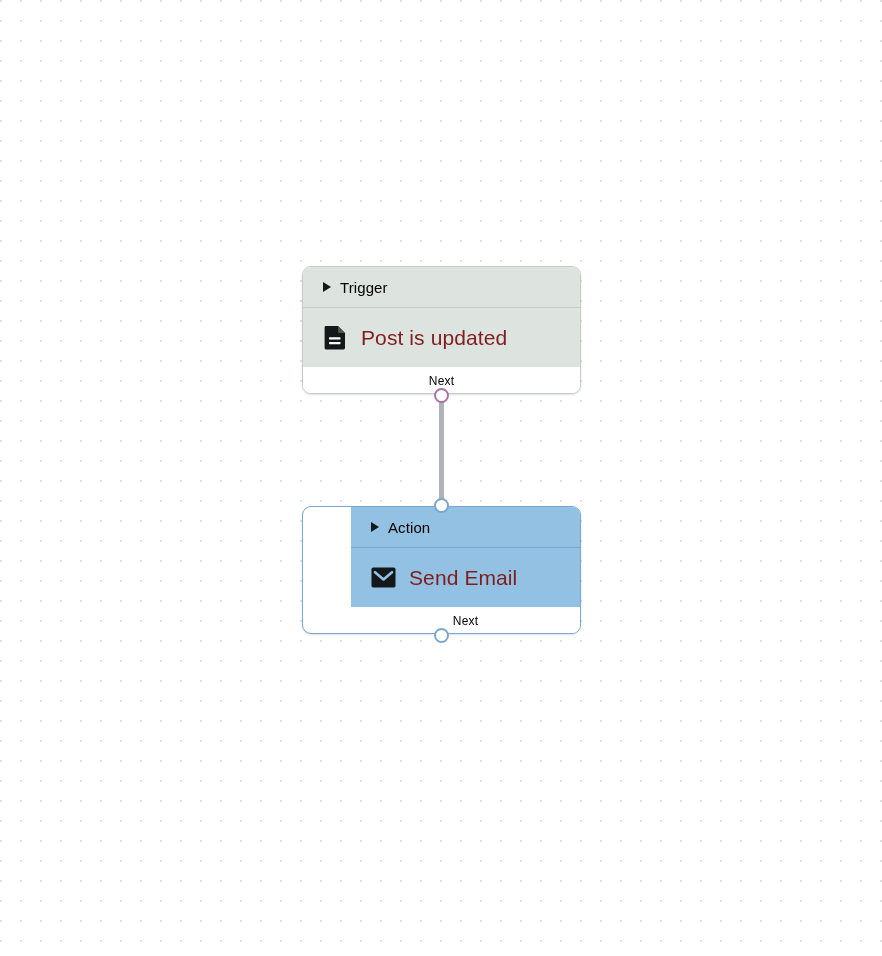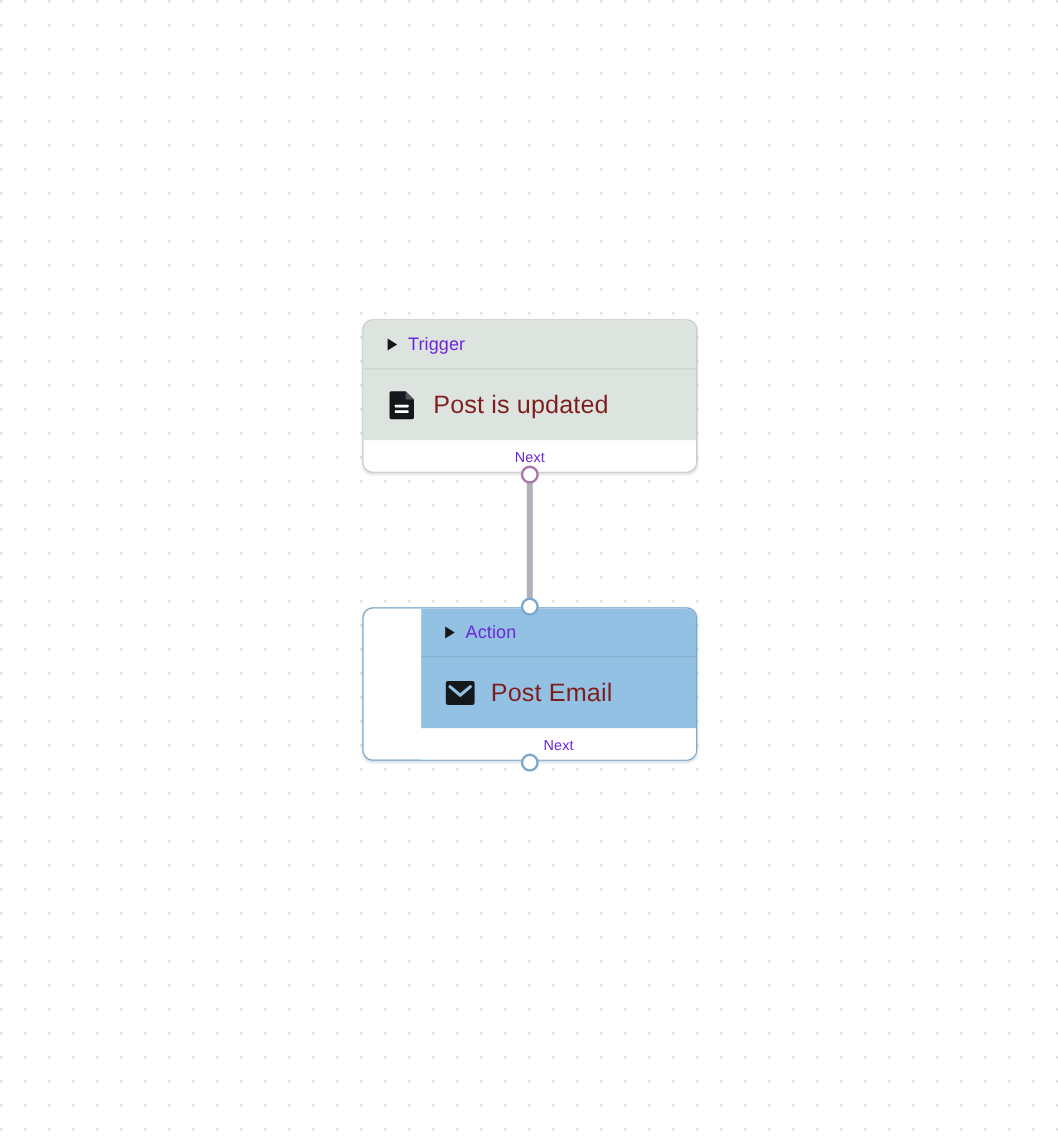--- a/index.html
+++ b/index.html
@@ -64,21 +64,21 @@
     padding-left: 48px;
   }
 
   .node-header {
     display: flex;
     align-items: center;
     height: 41px;
     padding: 0 0 0 20px;
     font-size: 15px;
     letter-spacing: 0.1px;
-    color: #6d28d9;
+    color: #000000;
     box-sizing: border-box;
   }
   .node-trigger .node-header {
     background: #dde4df;
     border-bottom: 1px solid #c3cdc6;
   }
   .node-action .node-header {
     background: #93c1e3;
     border-bottom: 1px solid #7ba7cc;
   }
@@ -123,21 +123,21 @@
   .node-footer {
     height: 27px;
     background: #ffffff;
     display: flex;
     align-items: center;
     justify-content: center;
     box-sizing: border-box;
   }
   .node-footer-label {
     font-size: 12px;
-    color: #6d28d9;
+    color: #000000;
     letter-spacing: 0.15px;
     line-height: 1;
   }
 
   
   .port {
     position: absolute;
     width: 15px;
     height: 15px;
     border-radius: 50%;
@@ -201,21 +201,21 @@
       <span>Action</span>
     </div>
 
     <div class="node-body">
       <span class="node-icon">
         <svg width="25" height="21" viewBox="0 0 25 21" aria-hidden="true">
           <rect x="0.5" y="0.5" width="24" height="20" rx="1.8" fill="#15181b"></rect>
           <path d="M4 5.2 L12.5 12.4 L21 5.2" fill="none" stroke="#93c1e3" stroke-width="2.6" stroke-linecap="round" stroke-linejoin="round"></path>
         </svg>
       </span>
-      <span class="node-title">Post Email</span>
+      <span class="node-title">Send Email</span>
     </div>
 
     <div class="node-footer">
       <span class="node-footer-label">Next</span>
     </div>
   </div>
 
   <div class="port port-source-trigger"></div>
   <div class="port port-target-action"></div>
   <div class="port port-source-action"></div>

